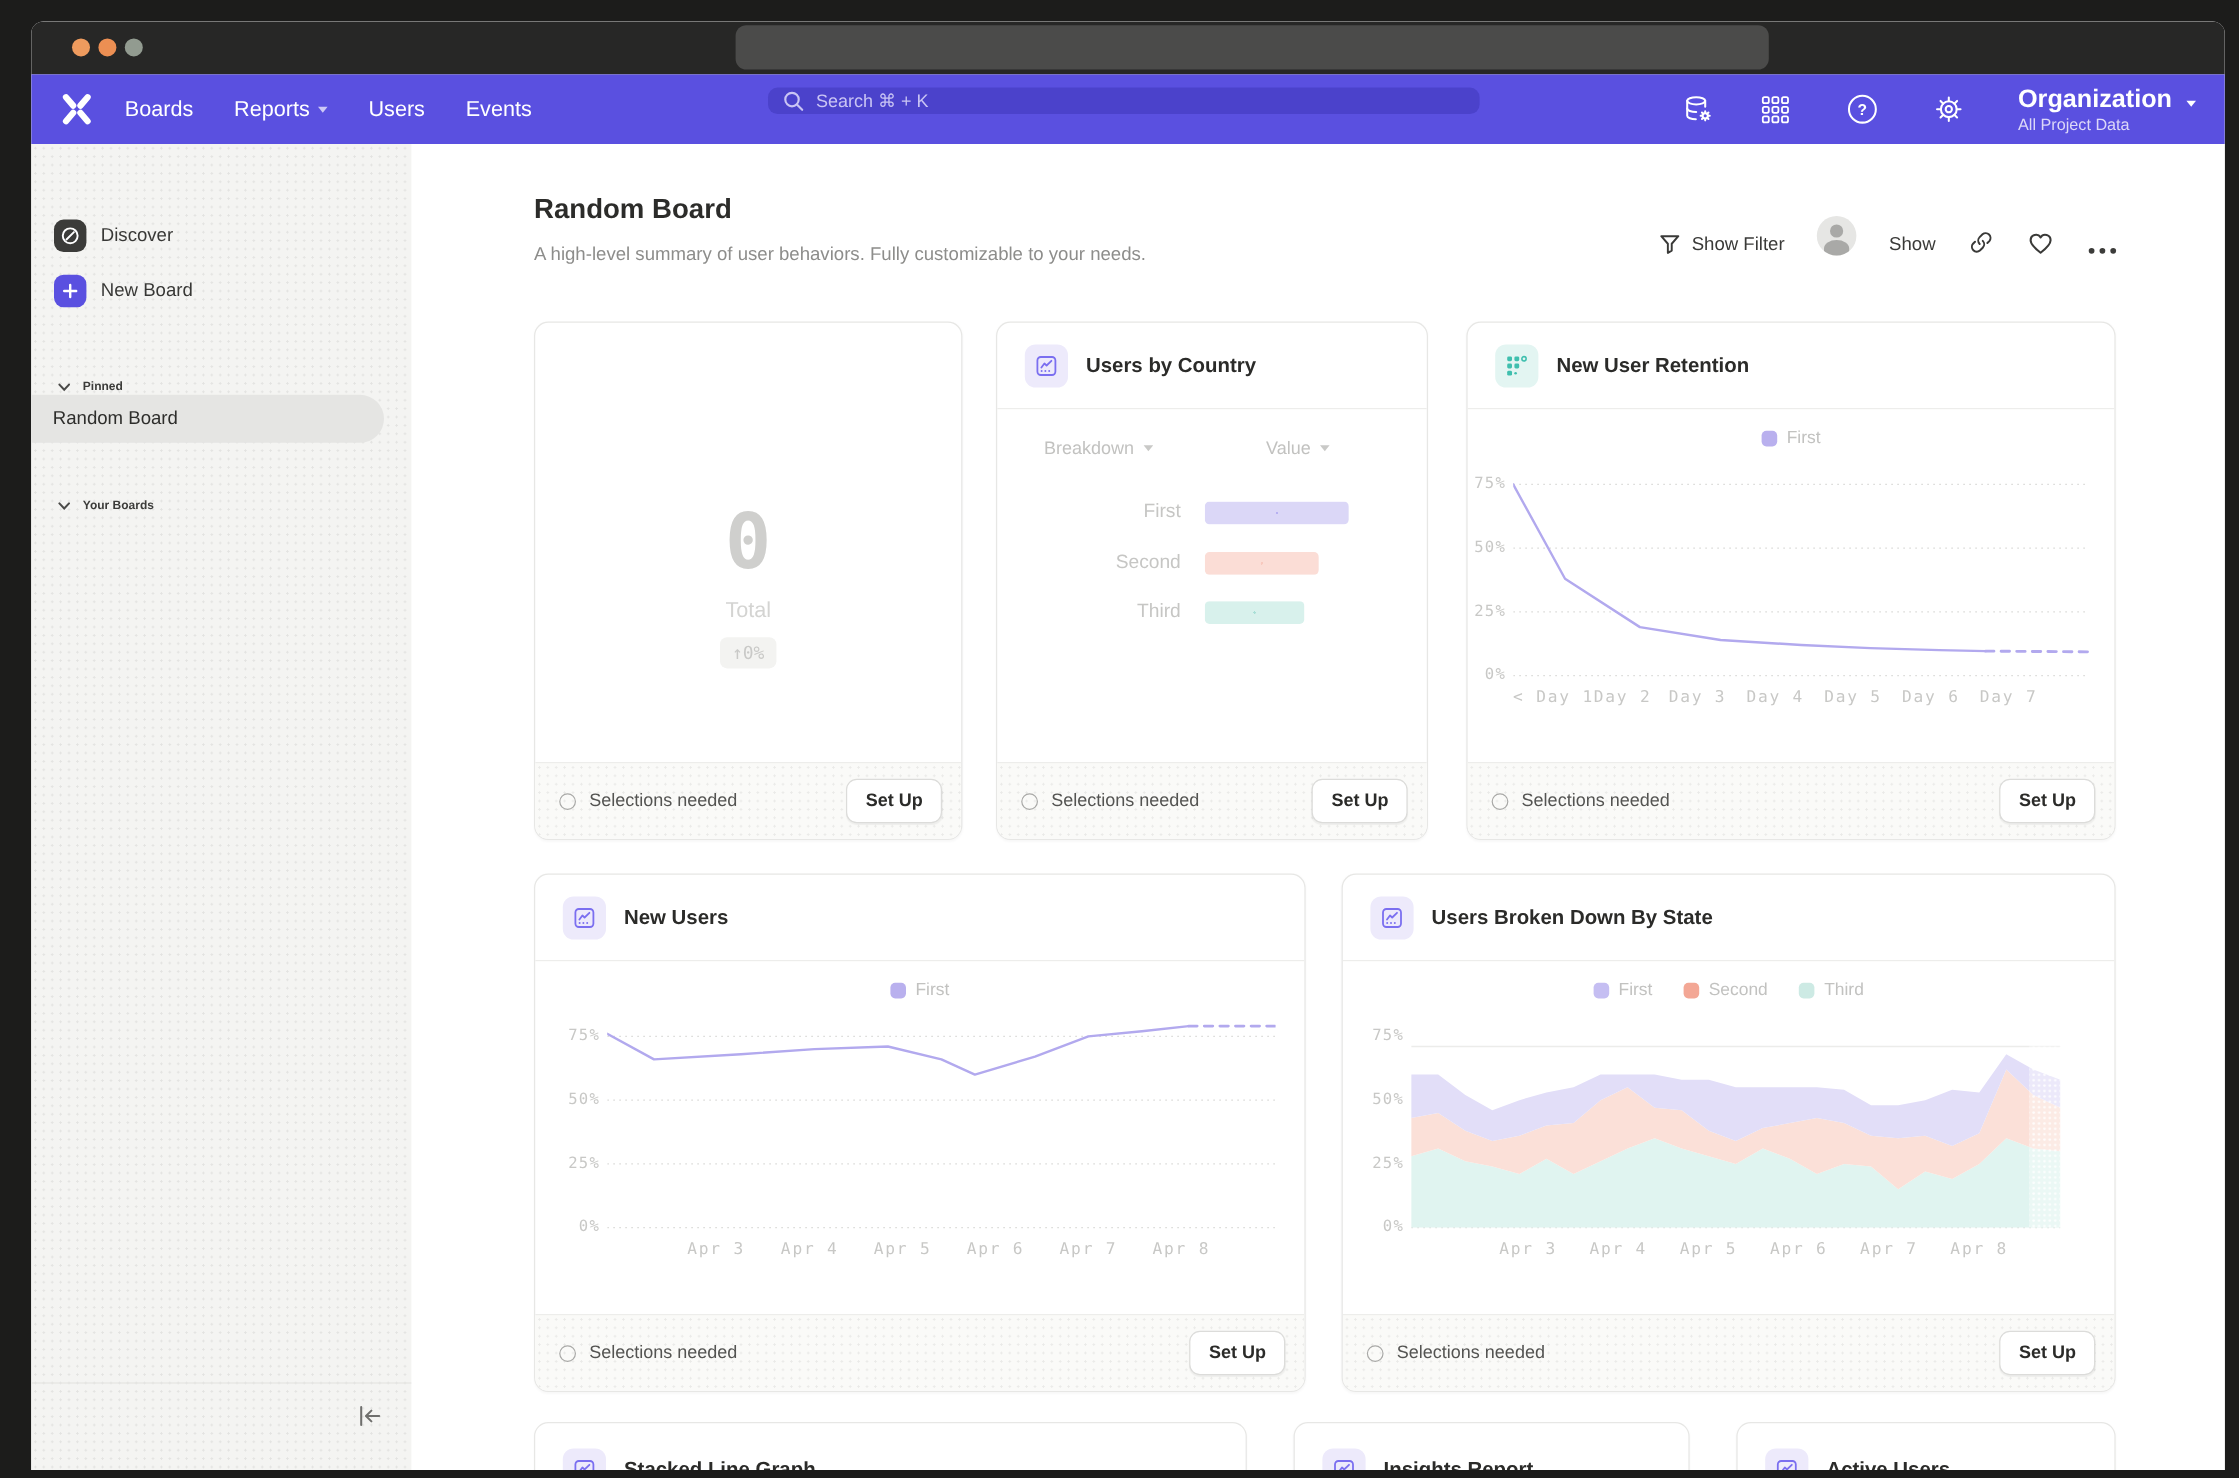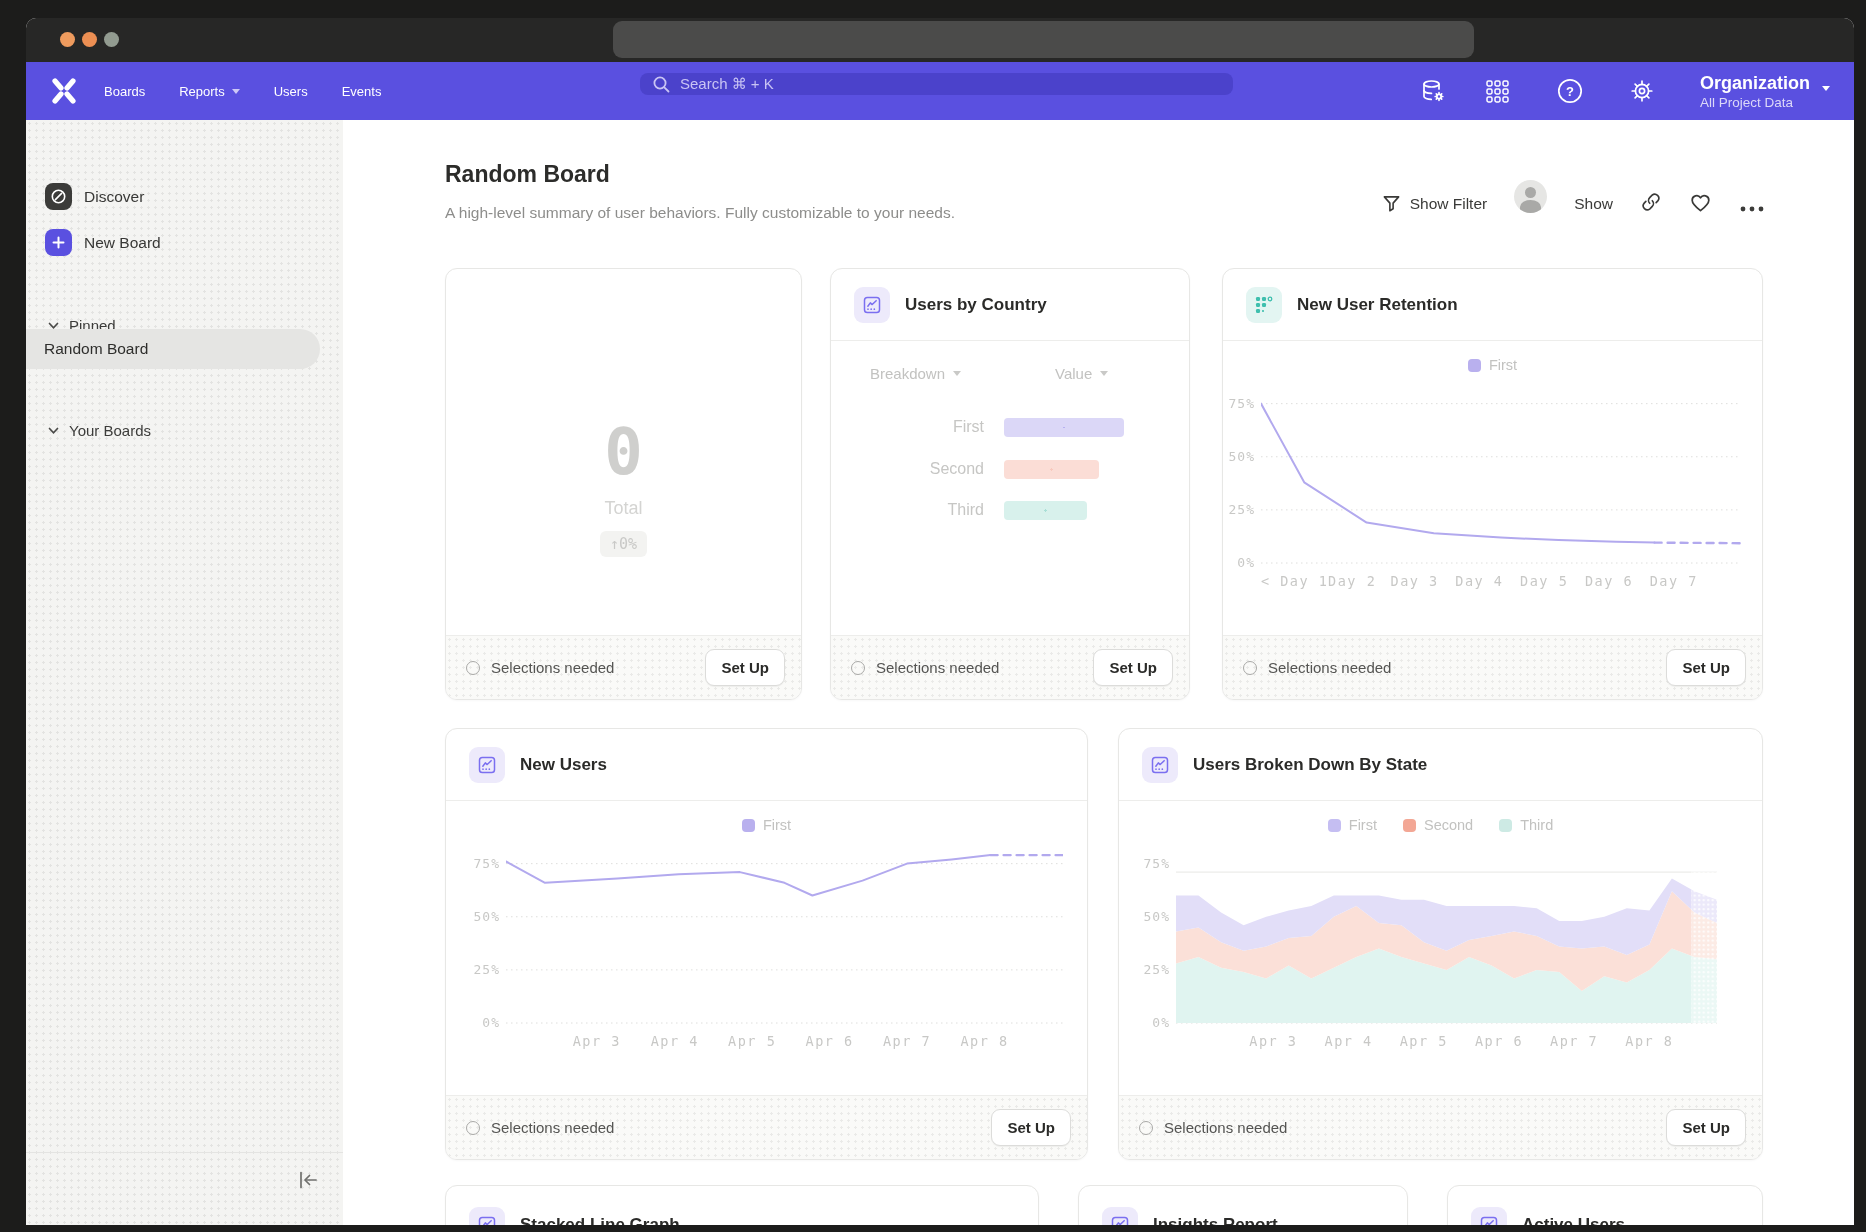--- a/index.html
+++ b/index.html
@@ -10,41 +10,41 @@
   .window { position:absolute; left:26px; top:18px; width:1828px; height:1207px;
             border-radius:10px 10px 0 0; overflow:hidden; background:#fff; }
   .titlebar { position:relative; height:44px; background:#272726; }
   .tl-dot { position:absolute; top:14px; width:15px; height:15px; border-radius:50%; }
   .urlbar { position:absolute; left:587px; top:3px; width:861px; height:37px; background:#4b4b4a; border-radius:9px; }
 
   
   .navbar { position:relative; height:58px; background:#5a50e0; display:flex; align-items:center; color:#fff; }
   .logo { position:absolute; left:24px; top:15px; width:28px; height:28px; }
   .nav-items { position:absolute; left:78px; display:flex; align-items:center; gap:34px; }
-  .nav-item { font-size:13px; font-weight:500; color:#fff; display:flex; align-items:center; gap:7px; cursor:pointer; }
+  .nav-item { font-size:18px; font-weight:500; color:#fff; display:flex; align-items:center; gap:7px; cursor:pointer; }
   .caret { width:0; height:0; border-left:4.5px solid transparent; border-right:4.5px solid transparent; border-top:5px solid #cdc8f6; }
   .searchbox { position:absolute; left:614px; top:11px; width:593px; height:22px; background:#4b42cb; border-radius:8px;
                display:flex; align-items:center; padding:0 12px; gap:9px; }
   .searchbox .ph { color:#c9c4f4; font-size:15px; }
   .nav-right { position:absolute; right:0; top:0; height:58px; display:flex; align-items:center; }
   .nav-ic { display:flex; align-items:center; justify-content:center; cursor:pointer; }
   .org { text-align:left; position:relative; padding-right:20px; cursor:pointer; }
-  .org .org-name { font-size:18px; font-weight:700; }
+  .org .org-name { font-size:21px; font-weight:700; }
   .org .org-proj { font-size:13.5px; color:#dcd8f8; margin-top:1px; }
   .org .caret { position:absolute; right:0; top:13px; border-top-color:#fff; }
 
   
   .app-body { display:flex; height:1105px; }
   .sidebar { position:relative; width:317px; background:#f4f4f2;
              background-image:radial-gradient(circle, #e3e3e1 1px, transparent 1.1px); background-size:7px 7px; flex:none; }
   .side-item { display:flex; align-items:center; gap:12px; margin:0 0 0 19px; cursor:pointer; }
   .side-ic { width:27px; height:27px; border-radius:8px; display:flex; align-items:center; justify-content:center; flex:none; }
   .side-label { font-size:15.5px; color:#38383б; color:#383836; }
   .sec-head { display:flex; align-items:center; gap:10px; margin-left:22px; cursor:pointer; color:#4a4a48; }
-  .sec-head .sec-label { font-size:15px; font-weight:400; color:#3c3c3a; }
+  .sec-head .sec-label { font-size:10px; font-weight:700; color:#3c3c3a; }
   .active-pill { position:absolute; left:0; width:294px; height:40px; background:#e5e5e3; border-radius:0 20px 20px 0;
                  display:flex; align-items:center; padding-left:18px; font-size:15.5px; color:#2e2e2c; cursor:pointer; }
   .side-foot { position:absolute; bottom:0; left:0; width:100%; height:73px; border-top:1px solid #e4e4e2; }
   .collapse-ic { position:absolute; right:23px; top:16px; cursor:pointer; }
 
   .main { position:relative; flex:1; background:#fff; overflow:hidden; }
   .page-title { position:absolute; left:102px; top:41px; font-size:23px; font-weight:700; color:#2c2c2a; }
   .page-sub { position:absolute; left:102px; top:84px; font-size:15.5px; color:#8d8d8b; }
   .hdr-controls { position:absolute; top:60px; right:89px; display:flex; align-items:flex-end; gap:27px; }
   .hdr-btn { display:flex; align-items:center; gap:9px; font-size:15.5px; color:#3a3a38; cursor:pointer; }

